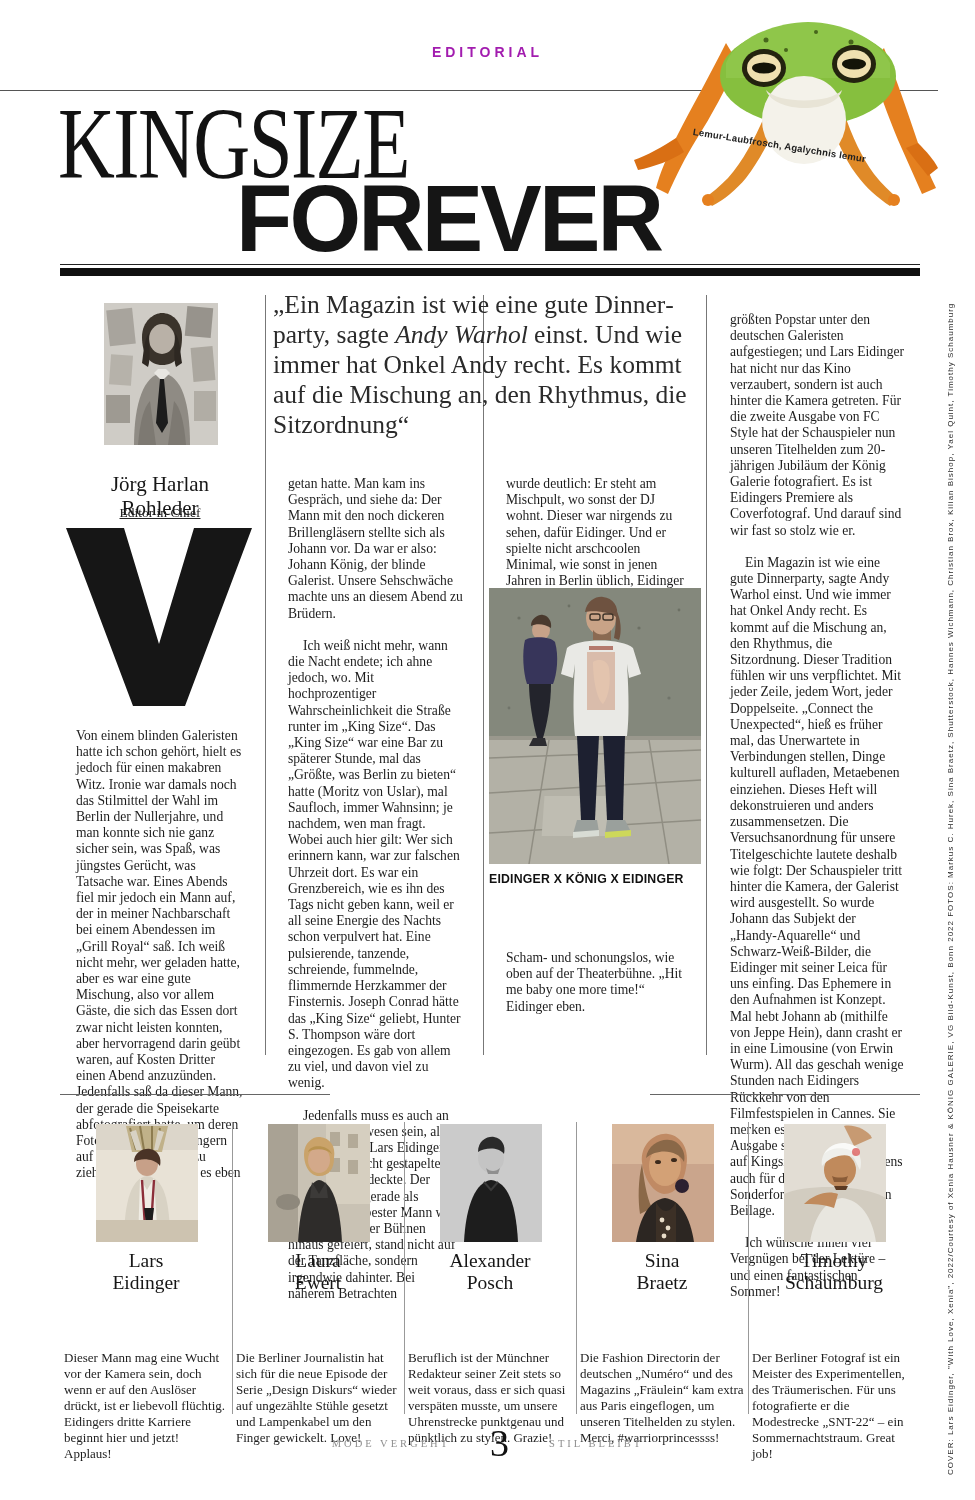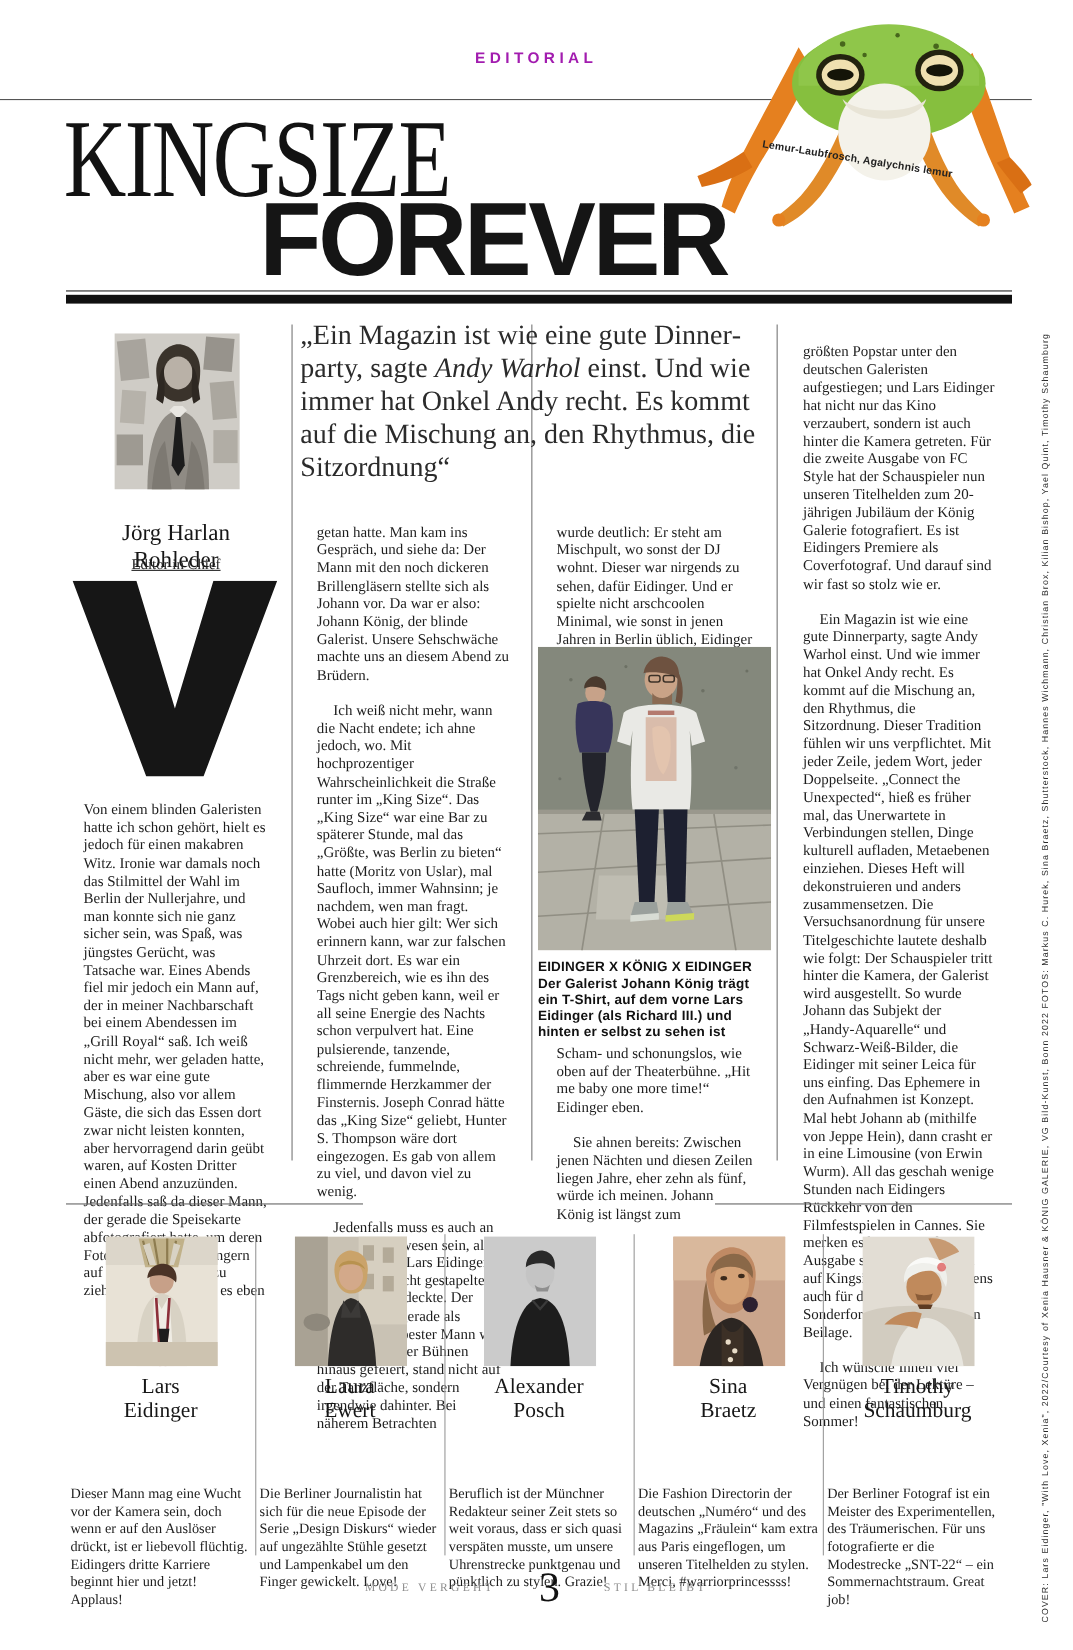--- a/index.html
+++ b/index.html
@@ -212,25 +212,23 @@
       <path d="M114,148 L136,148 L134,232 L118,232 Z" fill="#1d2030"></path>
 
       <path d="M88,232 L108,232 L110,244 L84,246 Z" fill="#9aa09c"></path>
       <path d="M118,232 L136,232 L142,244 L116,246 Z" fill="#9aa09c"></path>
       <path d="M84,244 L110,242 L110,248 L84,250 Z" fill="#d8dcd4"></path>
       <path d="M116,244 L142,242 L142,248 L116,250 Z" fill="#cdd85a"></path>
     </svg>
   </div>
   <div class="abs photo-caption">
     <span class="cap-title">EIDINGER X KÖNIG X EIDINGER</span>
-    <span>Der Galerist Johann König trägt ein T-Shirt, auf dem vorne Lars Eidinger (als Richard III.) und hinten er selbst zu sehen ist</span>
   </div>
   <div class="abs body-col col3-text2">
     <p>Scham- und schonungslos, wie oben auf der Theaterbühne. „Hit me baby one more time!“ Eidinger eben.</p>
-    <p class="ind">Sie ahnen bereits: Zwischen jenen Nächten und diesen Zeilen liegen Jahre, eher zehn als fünf, würde ich meinen. Johann König ist längst zum</p>
   </div>
 
   <div class="abs body-col col4-text">
     <p>größten Popstar unter den deutschen Galeristen aufgestiegen; und Lars Eidinger hat nicht nur das Kino verzaubert, sondern ist auch hinter die Kamera getreten. Für die zweite Ausgabe von FC Style hat der Schauspieler nun unseren Titelhelden zum 20-jährigen Jubiläum der König Galerie fotografiert. Es ist Eidingers Premiere als Coverfotograf. Und darauf sind wir fast so stolz wie er.</p>
     <p class="ind">Ein Magazin ist wie eine gute Dinnerparty, sagte Andy Warhol einst. Und wie immer hat Onkel Andy recht. Es kommt auf die Mischung an, den Rhythmus, die Sitzordnung. Dieser Tradition fühlen wir uns verpflichtet. Mit jeder Zeile, jedem Wort, jeder Doppelseite. „Connect the Unexpected“, hieß es früher mal, das Unerwartete in Verbindungen stellen, Dinge kulturell aufladen, Metaebenen einziehen. Dieses Heft will dekonstruieren und anders zusammensetzen. Die Versuchsanordnung für unsere Titelgeschichte lautete deshalb wie folgt: Der Schauspieler tritt hinter die Kamera, der Galerist wird ausgestellt. So wurde Johann das Subjekt der „Handy-Aquarelle“ und Schwarz-Weiß-Bilder, die Eidinger mit seiner Leica für uns einfing. Das Ephemere in den Aufnahmen ist Konzept. Mal hebt Johann ab (mithilfe von Jeppe Hein), dann crasht er in eine Limousine (von Erwin Wurm). All das geschah wenige Stunden nach Eidingers Rückkehr von den Filmfestspielen in Cannes. Sie merken es bereits: In dieser Ausgabe stehen alle Zeichen auf Kingsize – das gilt übrigens auch für das großzügige Sonderformat unserer kleinen Beilage.</p>
     <p class="ind">Ich wünsche Ihnen viel Vergnügen bei der Lektüre – und einen fantastischen Sommer!</p>
   </div>
 
   <div class="abs as-rule as-rule-l"></div>
   <div class="abs as-rule as-rule-r"></div>

